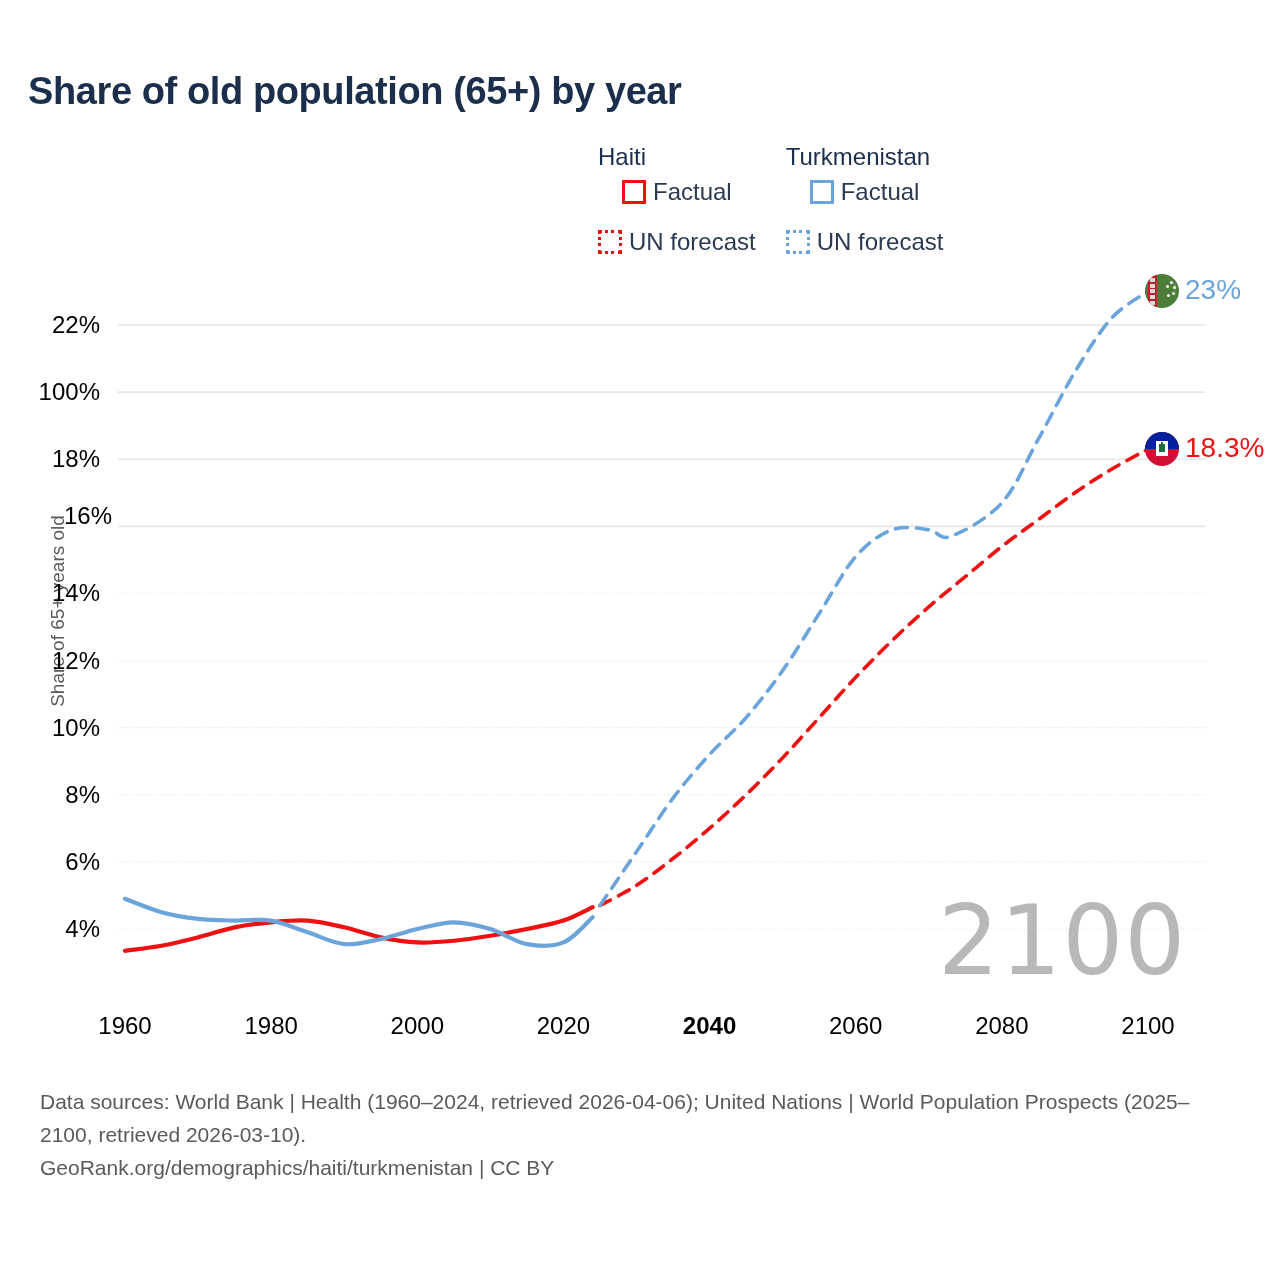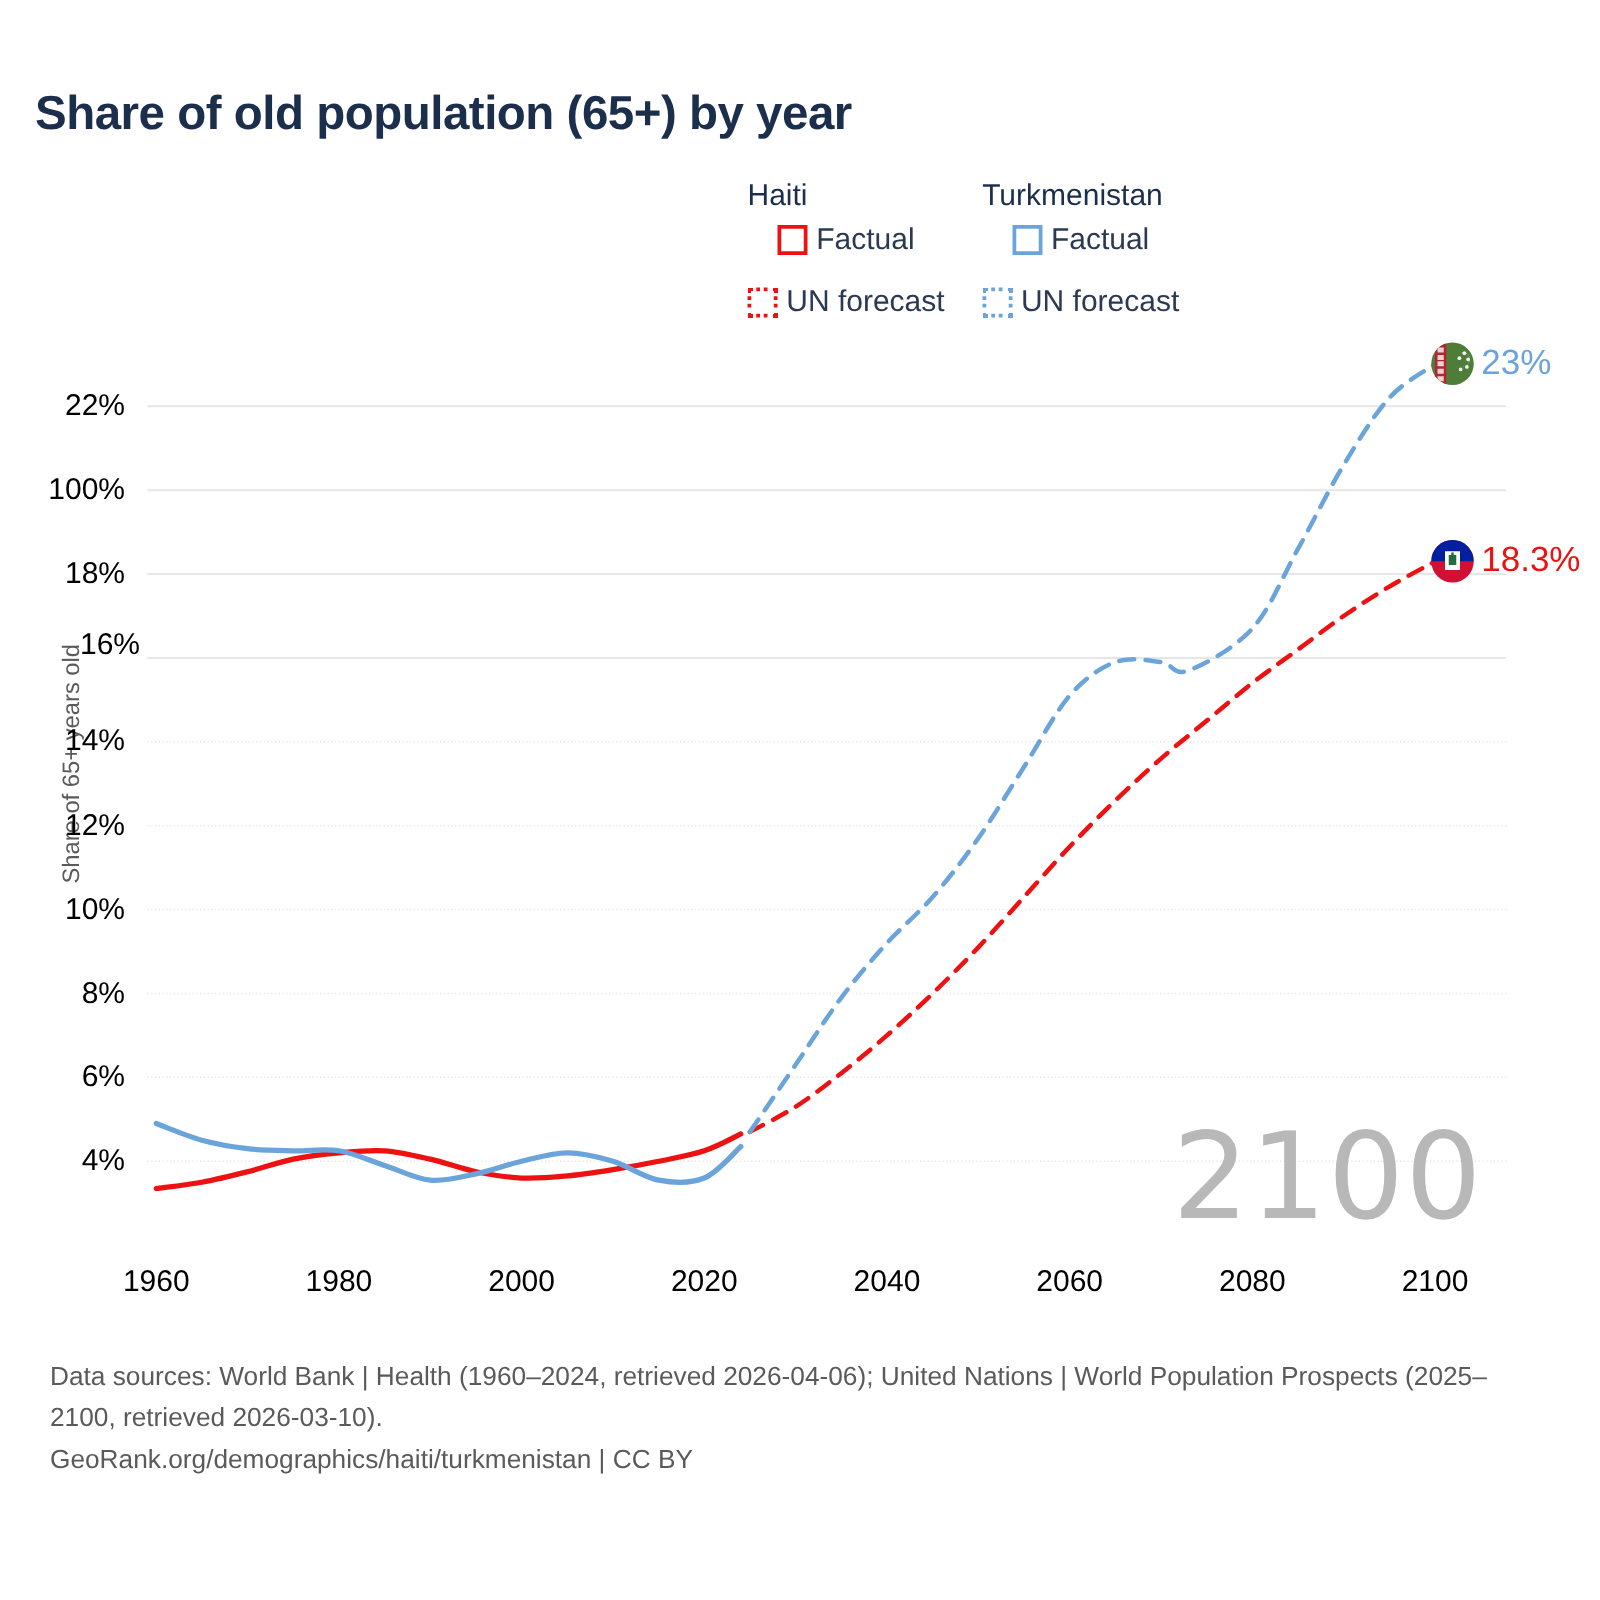--- a/index.html
+++ b/index.html
@@ -302,21 +302,21 @@
         <div class="tick-label tick-y" style="left: 0px; width: 100px; top: 516px; padding-left: 12px;">16%</div>
         <div class="tick-label tick-y" style="left: 0px; width: 100px; top: 459.222px;">18%</div>
         <div class="tick-label tick-y" style="left: 0px; width: 100px; top: 392.111px;">100%</div>
         <div class="tick-label tick-y" style="left: 0px; width: 100px; top: 325px;">22%</div>
       </div>
     <div id="x-tick-labels">
         <div class="tick-label tick-x" style="left: 125px; top: 1012px;">1960</div>
         <div class="tick-label tick-x" style="left: 271.143px; top: 1012px;">1980</div>
         <div class="tick-label tick-x" style="left: 417.286px; top: 1012px;">2000</div>
         <div class="tick-label tick-x" style="left: 563.429px; top: 1012px;">2020</div>
-        <div class="tick-label tick-x" style="left: 709.571px; top: 1012px;">2040</div>
+        <div class="tick-label tick-x" style="left: 709.571px; top: 1012px; font-weight: bold;">2040</div>
         <div class="tick-label tick-x" style="left: 855.714px; top: 1012px;">2060</div>
         <div class="tick-label tick-x" style="left: 1001.86px; top: 1012px;">2080</div>
         <div class="tick-label tick-x" style="left: 1148px; top: 1012px;">2100</div>
       </div>
 
     <div class="watermark">2100</div>
 
     <div class="endpoint" id="endpoint-tm" style="left: 1145px; top: 274.444px;">
       <span class="flag flag-tm">
         <span class="tm-stripe"></span>

